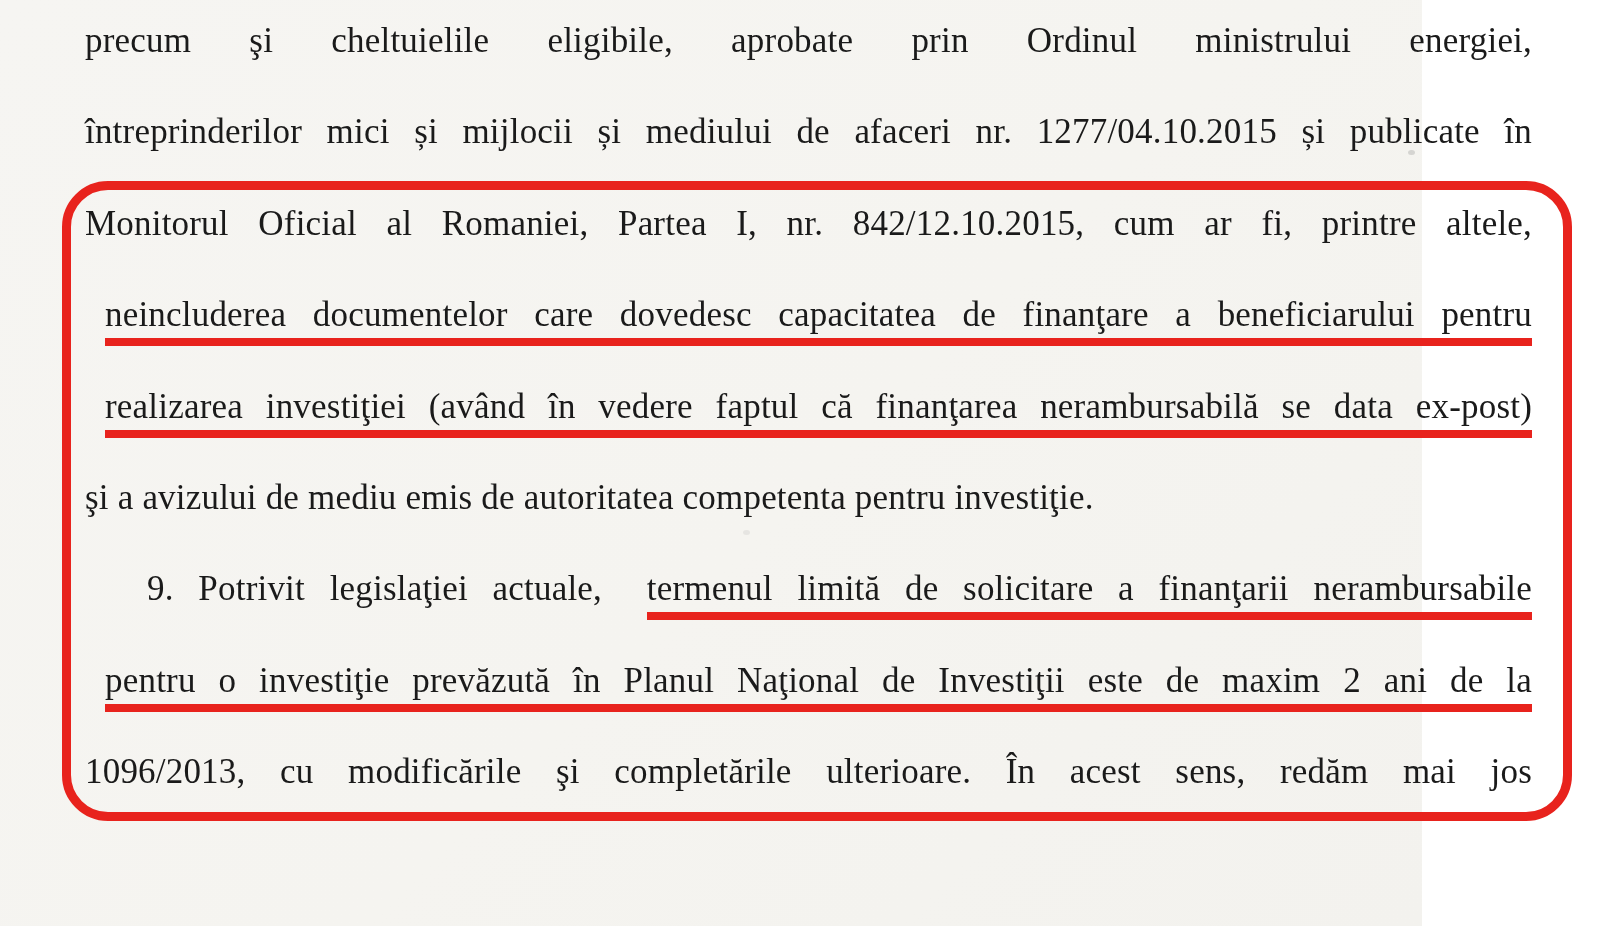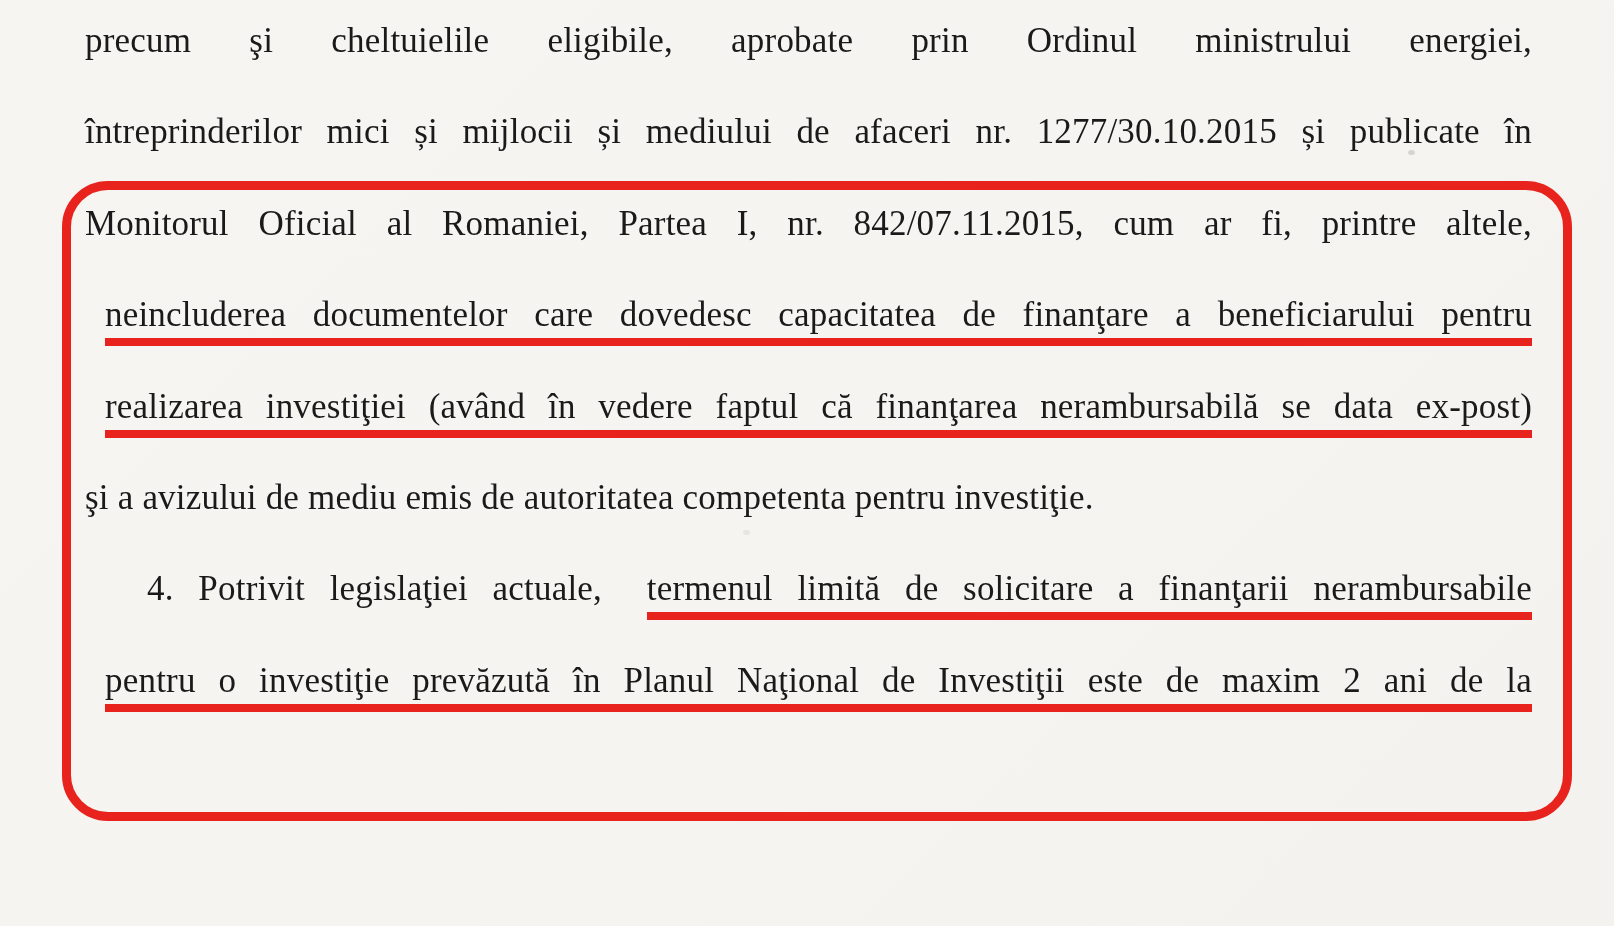--- a/index.html
+++ b/index.html
@@ -7,21 +7,21 @@
     padding: 0;
   }
   body {
     width: 1614px;
     height: 926px;
     overflow: hidden;
     font-family: "Liberation Serif", "DejaVu Serif", serif;
   }
   .scan-page {
     position: relative;
-    width: 1614px;
+    width: 1422px;
     height: 926px;
     background: linear-gradient(135deg, #f6f5f2 0%, #f5f4f0 55%, #f3f2ee 100%);
     color: #1a1a1a;
   }
   
   .scan-page::after {
     content: "";
     position: absolute;
     left: 1408px;
     top: 150px;
@@ -79,43 +79,46 @@
 
   <div class="red-box"></div>
 
   <div class="text-block">
 
     <div class="line">
       <span>precum şi cheltuielile eligibile, aprobate prin Ordinul ministrului energiei,</span>
     </div>
 
     <div class="line">
-      <span>întreprinderilor mici și mijlocii și mediului de afaceri nr. 1277/30.10.2015 și publicate în</span>
+      <span>întreprinderilor mici și mijlocii și mediului de afaceri nr. 1277/04.10.2015 și publicate în</span>
     </div>
 
     <div class="line">
-      <span>Monitorul Oficial al Romaniei, Partea I, nr. 842/07.11.2015, cum ar fi, printre altele,</span>
+      <span>Monitorul Oficial al Romaniei, Partea I, nr. 842/12.10.2015, cum ar fi, printre altele,</span>
     </div>
 
     <div class="line">
       <span class="rl">neincluderea documentelor care dovedesc capacitatea de finanţare a beneficiarului pentru</span>
     </div>
 
     <div class="line">
       <span class="rl">realizarea investiţiei (având în vedere faptul că finanţarea nerambursabilă se data ex-post)</span>
     </div>
 
     <div class="line no-justify">
       <span>şi a avizului de mediu emis de autoritatea competenta pentru investiţie.</span>
     </div>
 
     <div class="line indent">
-      <span>4. Potrivit legislaţiei actuale, </span><span class="rl">termenul limită de solicitare a finanţarii nerambursabile</span>
+      <span>9. Potrivit legislaţiei actuale, </span><span class="rl">termenul limită de solicitare a finanţarii nerambursabile</span>
     </div>
 
     <div class="line">
       <span class="rl">pentru o investiţie prevăzută în Planul Naţional de Investiţii este de maxim 2 ani de la</span>
     </div>
 
 
+    <div class="line">
+      <span>1096/2013, cu modificările şi completările ulterioare. În acest sens, redăm mai jos</span>
+    </div>
 
   </div>
 </div>
 
 </body></html>

